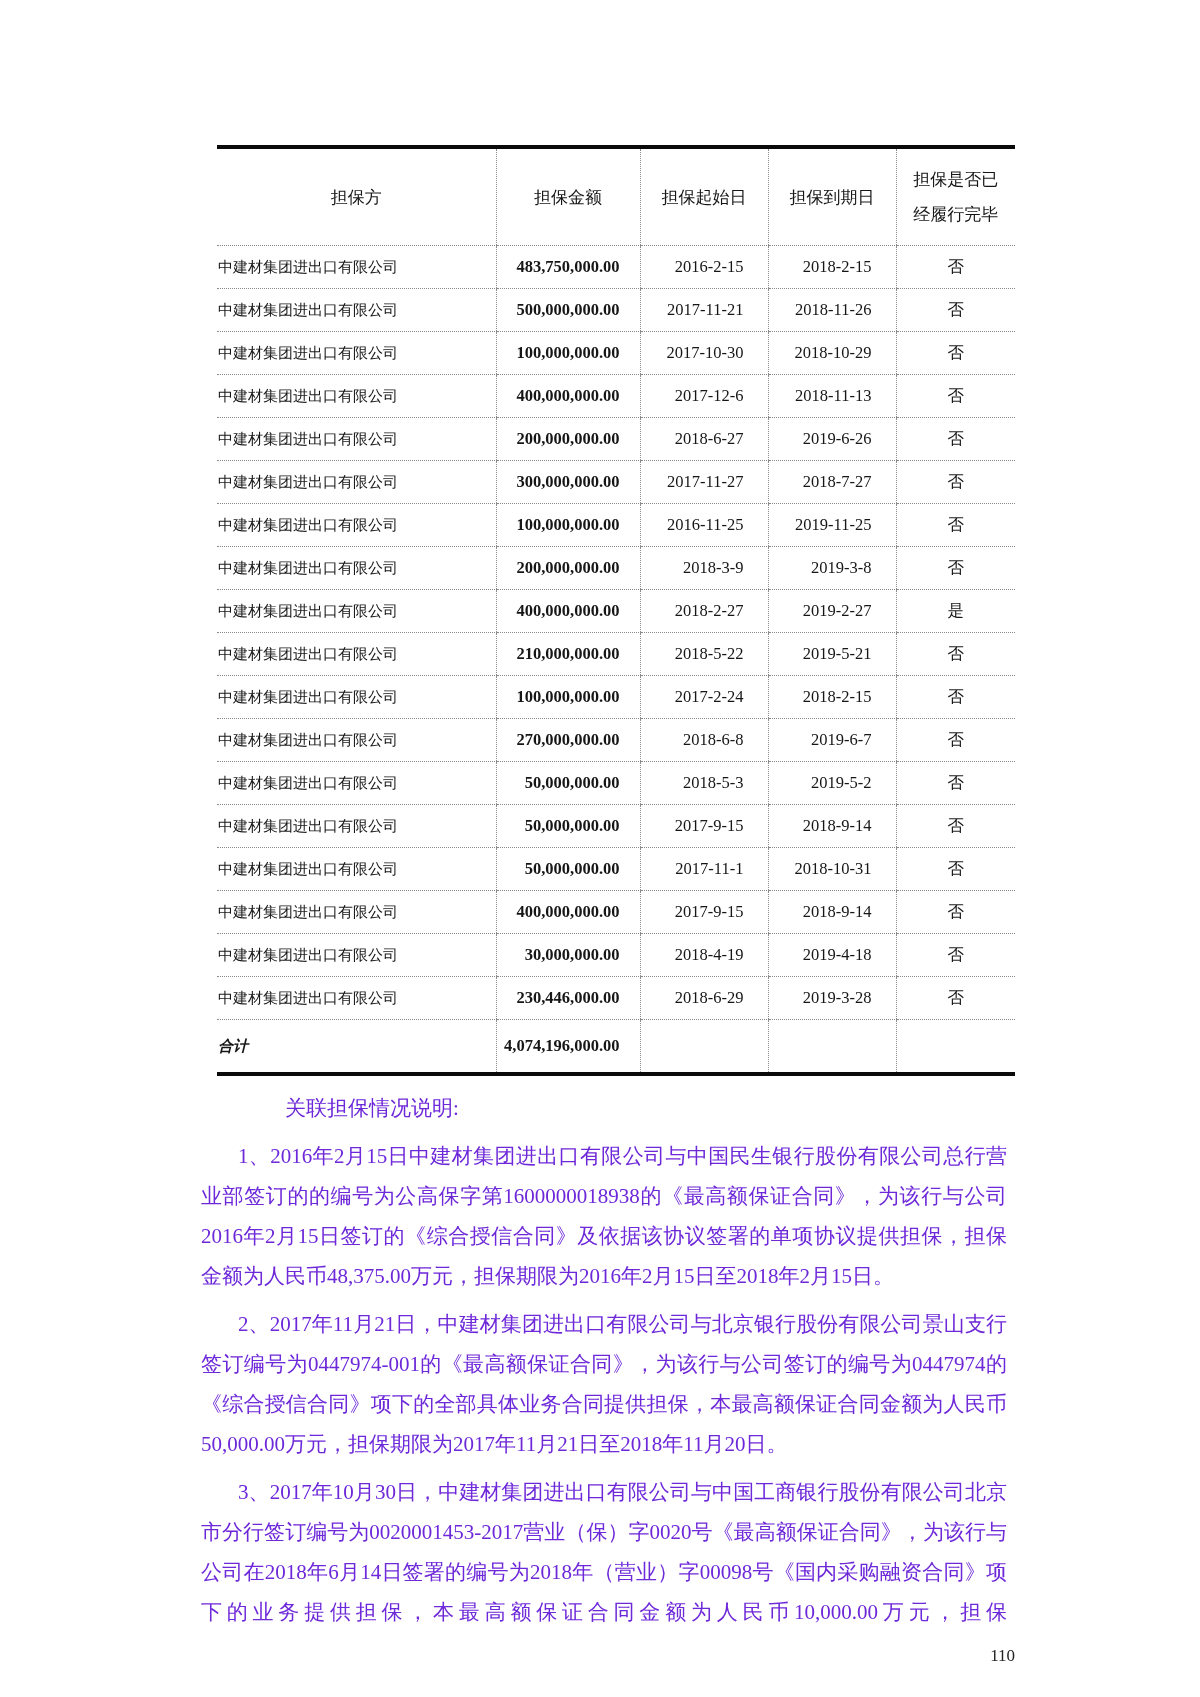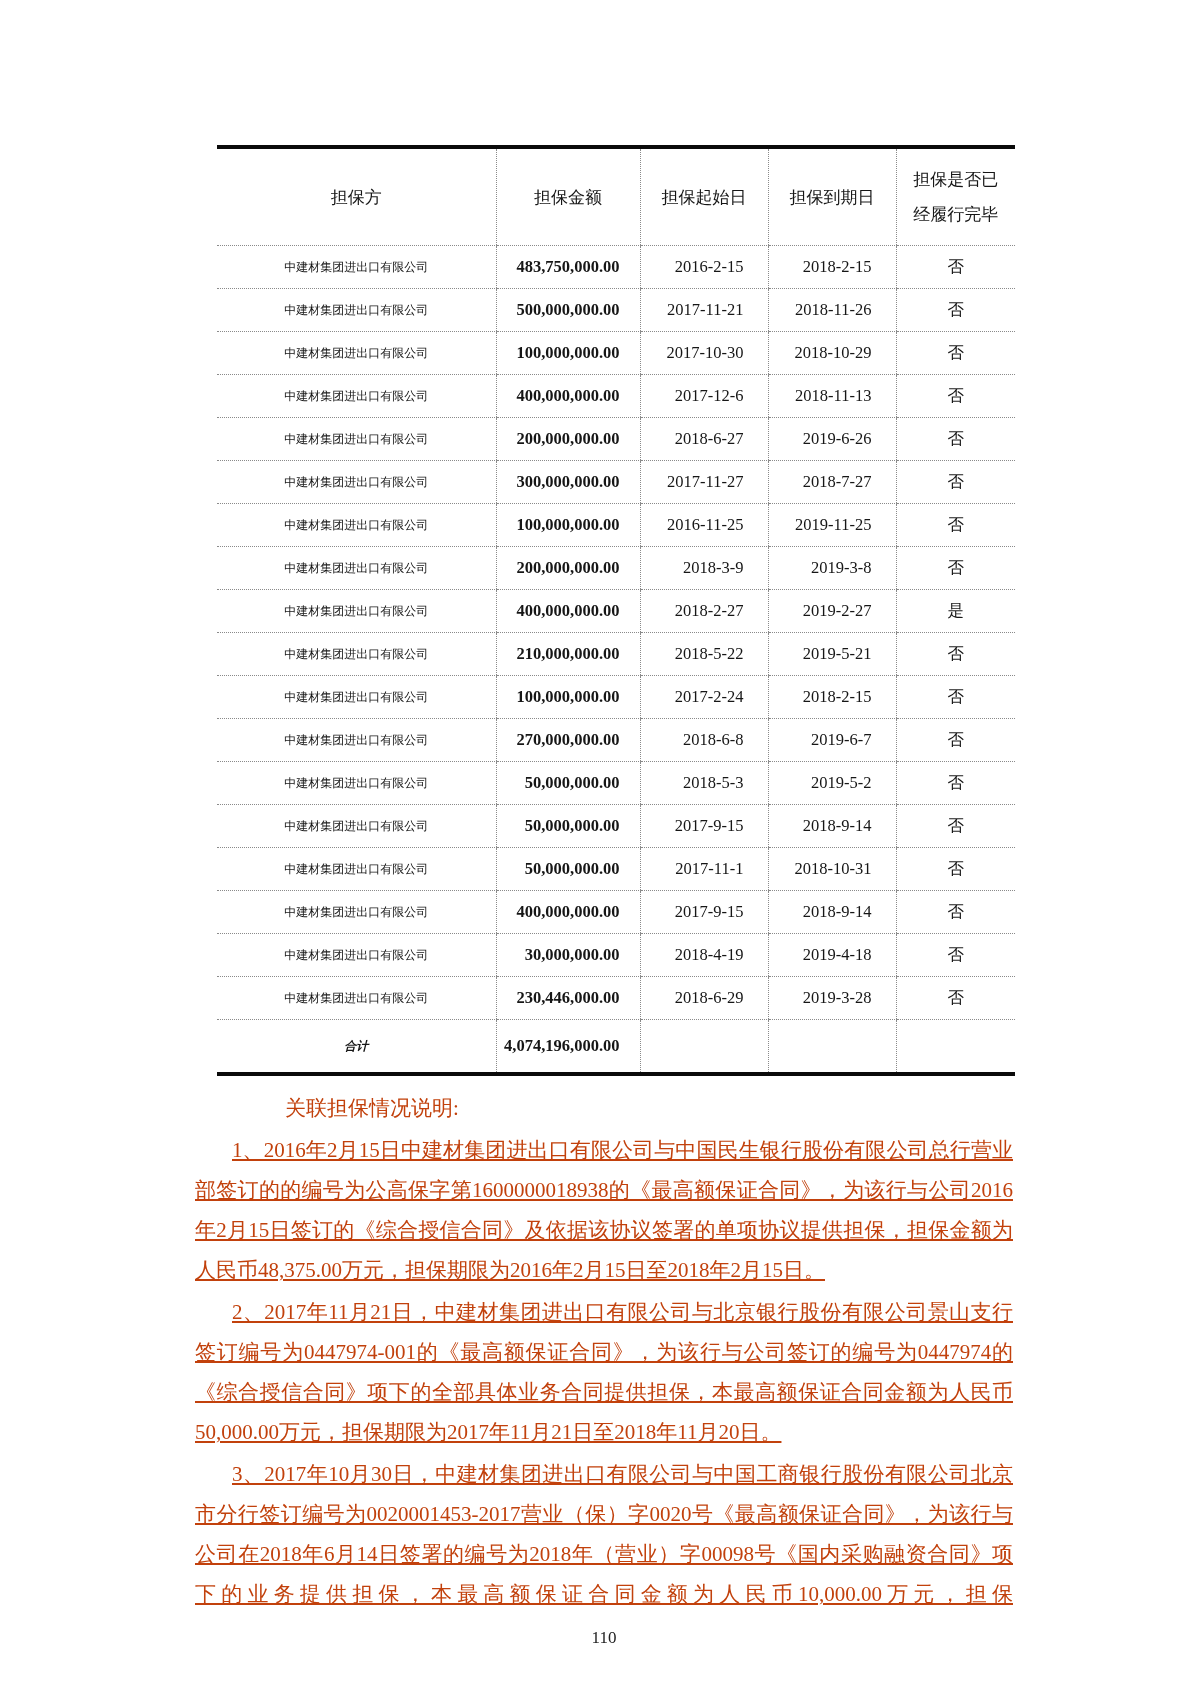--- a/index.html
+++ b/index.html
@@ -48,21 +48,21 @@
     border-bottom: 1px dotted #8a8a8a;
   }
   .trow td {
     height: 50px;
     vertical-align: middle;
   }
   th + th, td + td {
     border-left: 1px dotted #8a8a8a;
   }
 
-  td.c1 { text-align: center; font-size: 12px; }
+  td.c1 { text-align: left; font-size: 15px; }
   td.c2 { text-align: right; padding-right: 20px; font-weight: bold; }
   td.c3 { text-align: right; padding-right: 24px; }
   td.c4 { text-align: right; padding-right: 24px; }
   td.c5 { text-align: center; }
 
   th.c5 .hline {
     display: block;
     line-height: 35px;
   }
   .total-label {
@@ -70,37 +70,36 @@
     font-size: 17.5px;
     font-style: italic;
   }
 
   
   .notes {
     margin-top: 12px;
     font-size: 21px;
     line-height: 40px;
     text-align: justify;
-    color: #c2410c;
+    color: #6d28d9;
   }
   .notes-heading {
     margin: 0 0 0 92px;
   }
   .para {
-    margin: 2px;
+    margin: 8px;
     text-indent: 37px;
-    text-decoration: underline;
   }
   .para.continues {
     text-align-last: justify;
   }
 
   .page-number {
     margin-top: 14px;
-    text-align: center;
+    text-align: right;
     font-size: 17px;
     color: #222;
   }
 </style>
 </head>
 <body>
 
 <div class="content">
 
   <table class="guarantee">

